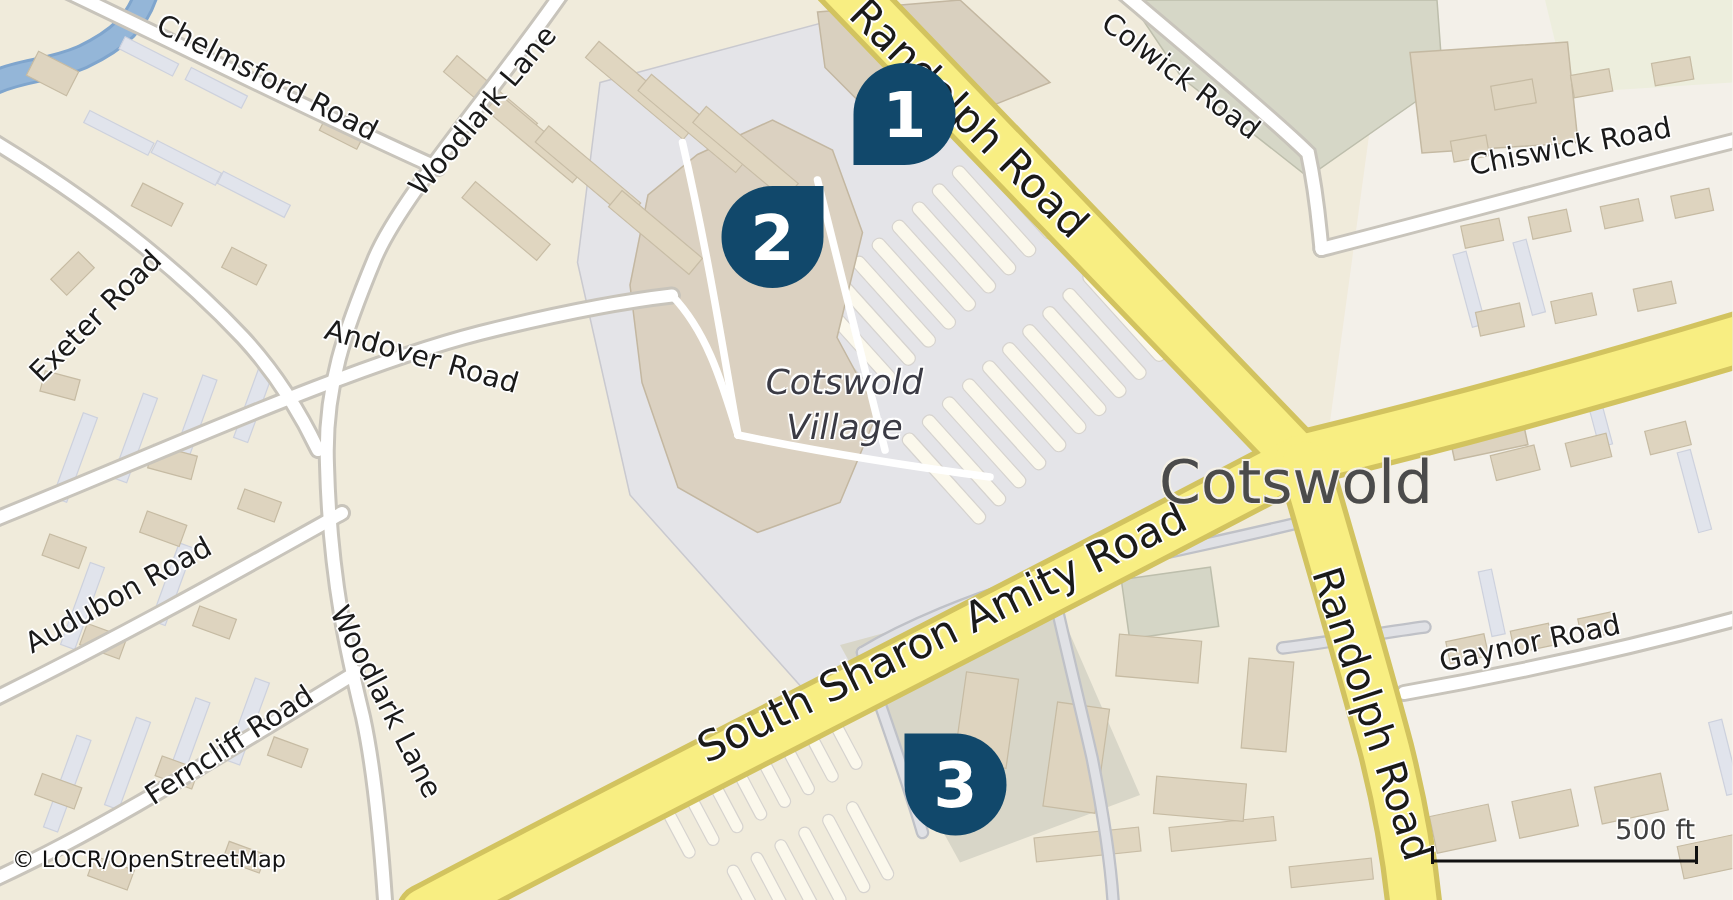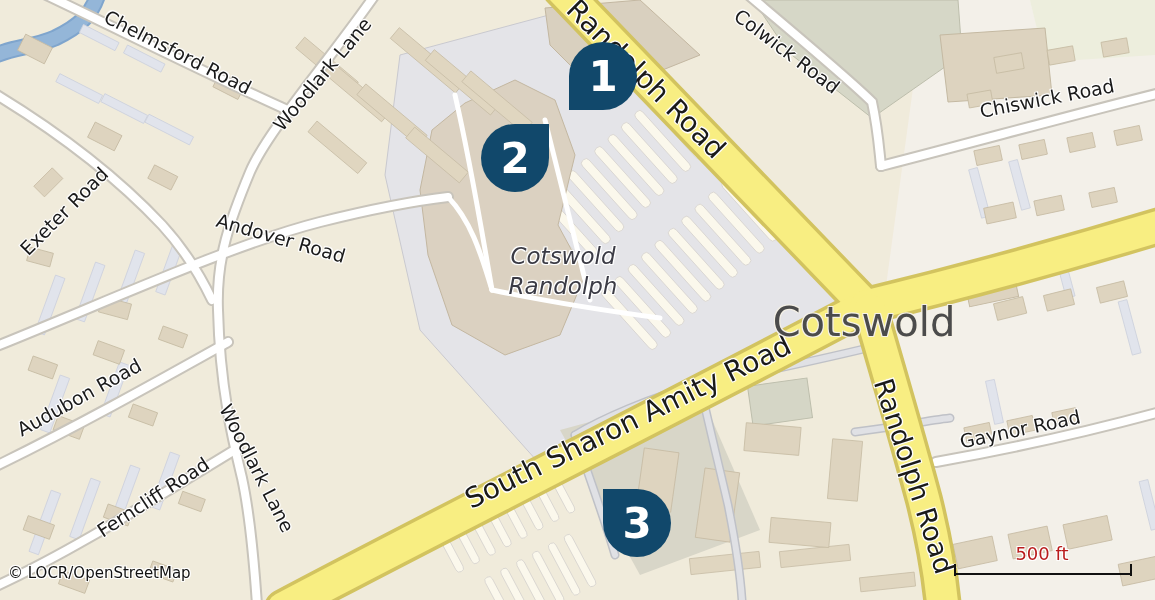--- a/index.html
+++ b/index.html
@@ -26,21 +26,21 @@
   }
   .marker.tip-bl{border-radius:50% 50% 50% 0;}
   .marker.tip-tr{border-radius:50% 0 50% 50%;}
   .marker.tip-tl{border-radius:0 50% 50% 50%;}
   .attribution{
     position:absolute;z-index:20;left:8px;top:564px;font-size:15px;color:#111;
     text-shadow:-1px -1px 0 #fff,1px -1px 0 #fff,-1px 1px 0 #fff,1px 1px 0 #fff,0 0 2px #fff;
   }
   .scalebar{position:absolute;z-index:20;left:954px;top:543px;width:178px;}
   .scalebar-label{
-    text-align:center;font-size:18px;color:#b91c1c;padding-right:2px;margin-bottom:0;
+    text-align:right;font-size:18px;color:#404040;padding-right:2px;margin-bottom:0;
     text-shadow:-1px -1px 0 #fff,1px -1px 0 #fff,-1px 1px 0 #fff,1px 1px 0 #fff;
   }
   .scalebar-line{
     position:relative;height:12px;
     border-left:2px solid #111;border-right:2px solid #111;
   }
   .scalebar-line .bar{position:absolute;left:0;right:0;bottom:1px;height:2px;background:#111;}
 </style>
 </head>
 <body>
@@ -266,21 +266,21 @@
   <div class="lbl" style="left:787px;top:51px;--r:37deg">Colwick Road</div>
   <div class="lbl" style="left:1047px;top:98px;--r:-11deg">Chiswick Road</div>
   <div class="lbl big" style="left:628px;top:422px;--r:-26deg">South Sharon Amity Road</div>
   <div class="lbl big" style="left:914px;top:476px;--r:72deg;font-size:27px">Randolph Road</div>
   <div class="lbl" style="left:1020px;top:429px;--r:-12deg">Gaynor Road</div>
 
   <div class="lbl place" style="left:864px;top:322px">Cotswold</div>
 
   <div class="lbl village" style="left:563px;top:271px">
     <div>Cotswold</div>
-    <div>Randolph</div>
+    <div>Village</div>
   </div>
 
   <div class="marker tip-bl" style="left:569px;top:42px">
     <span>1</span>
   </div>
   <div class="marker tip-tr" style="left:481px;top:124px">
     <span>2</span>
   </div>
   <div class="marker tip-tl" style="left:603px;top:489px">
     <span>3</span>

